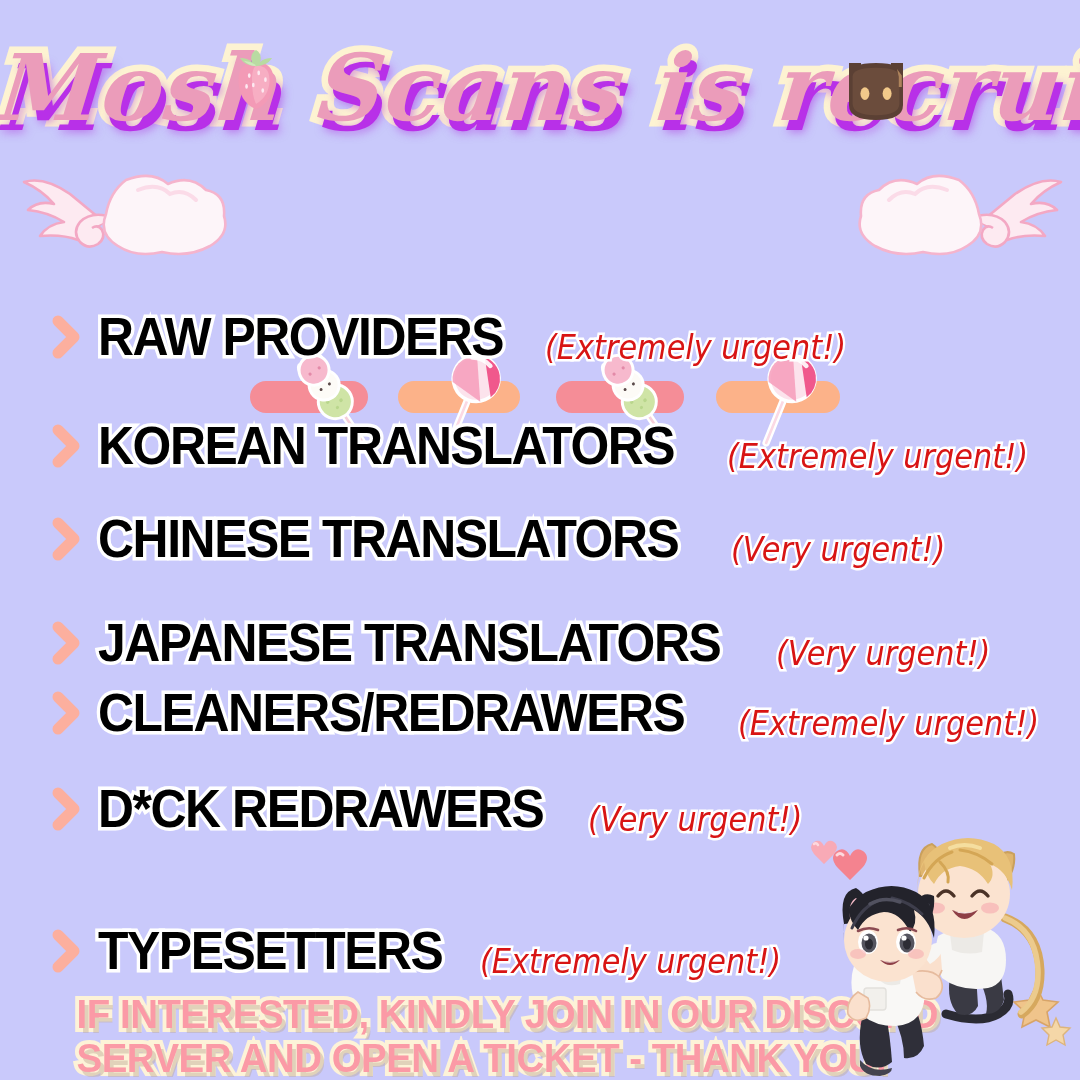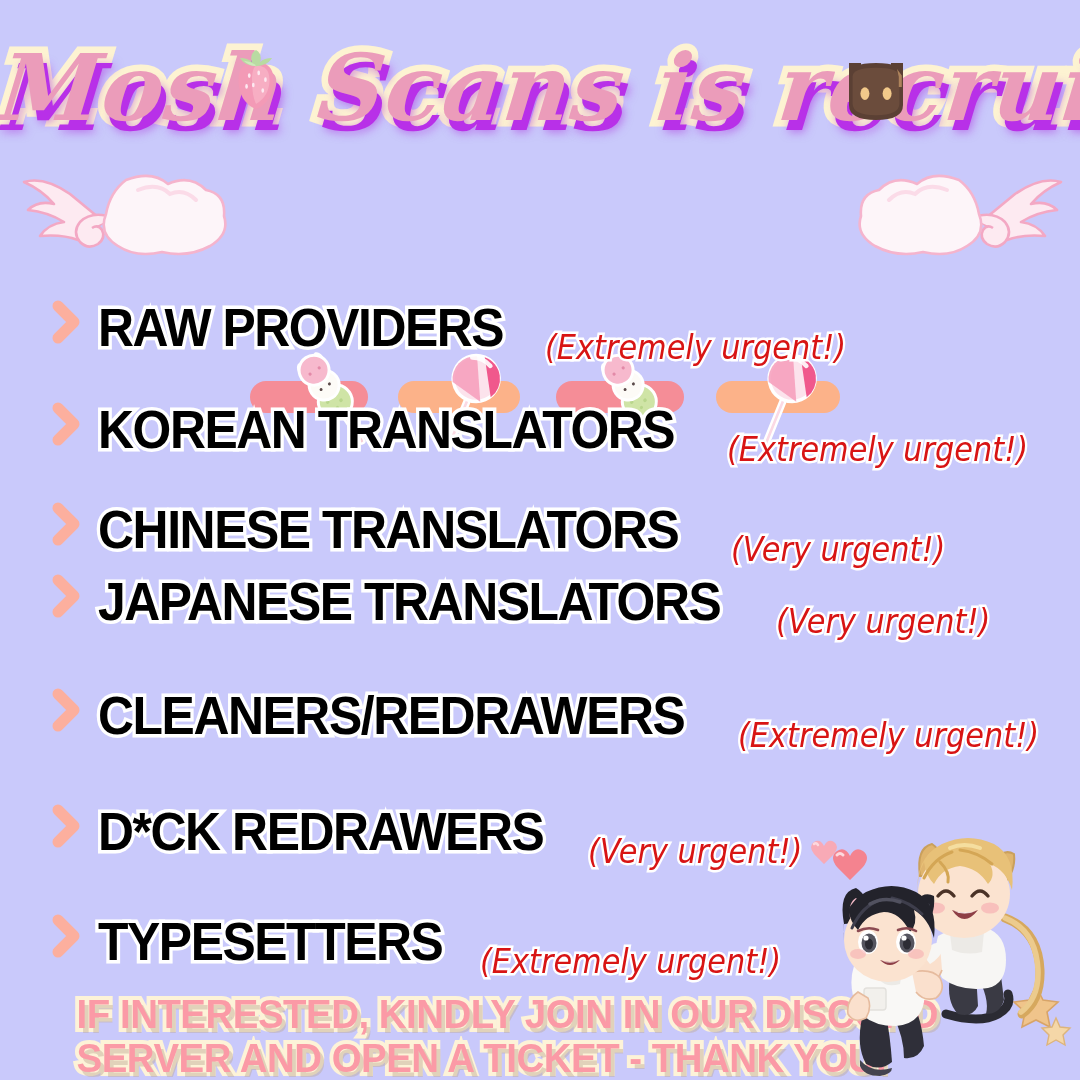--- a/index.html
+++ b/index.html
@@ -119,20 +119,21 @@
     left: 0;
     top: 292px;
     width: 1080px;
     height: 690px;
   }
   .role-row {
     position: absolute;
     left: 52px;
     height: 74px;
     display: flex;
+    align-items: center;
   }
   .chevron {
     width: 30px;
     height: 44px;
     margin-right: 16px;
     flex: 0 0 auto;
   }
   .role-name {
     font-family: "Liberation Sans", sans-serif;
     font-weight: bold;
@@ -324,53 +325,53 @@
   <div id="role-list">
 
     <div class="role-row" style="top:8px">
       <svg class="chevron" viewBox="0 0 30 44">
         <path d="M6 6 L22 22 L6 38" fill="none" stroke="#fcaf9e" stroke-width="11" stroke-linecap="round" stroke-linejoin="round"></path>
       </svg>
       <span class="role-name">RAW PROVIDERS</span>
       <span class="role-urgency">(Extremely urgent!)</span>
     </div>
 
-    <div class="role-row" style="top:110px">
+    <div class="role-row" style="top:117px">
       <svg class="chevron" viewBox="0 0 30 44">
         <path d="M6 6 L22 22 L6 38" fill="none" stroke="#fcaf9e" stroke-width="11" stroke-linecap="round" stroke-linejoin="round"></path>
       </svg>
       <span class="role-name">KOREAN TRANSLATORS</span>
       <span class="role-urgency">(Extremely urgent!)</span>
     </div>
 
     <div class="role-row" style="top:210px">
       <svg class="chevron" viewBox="0 0 30 44">
         <path d="M6 6 L22 22 L6 38" fill="none" stroke="#fcaf9e" stroke-width="11" stroke-linecap="round" stroke-linejoin="round"></path>
       </svg>
       <span class="role-name">CHINESE TRANSLATORS</span>
       <span class="role-urgency">(Very urgent!)</span>
     </div>
 
-    <div class="role-row" style="top:282px">
+    <div class="role-row" style="top:314px">
       <svg class="chevron" viewBox="0 0 30 44">
         <path d="M6 6 L22 22 L6 38" fill="none" stroke="#fcaf9e" stroke-width="11" stroke-linecap="round" stroke-linejoin="round"></path>
       </svg>
       <span class="role-name">JAPANESE TRANSLATORS</span>
       <span class="role-urgency">(Very urgent!)</span>
     </div>
 
-    <div class="role-row" style="top:396px">
+    <div class="role-row" style="top:384px">
       <svg class="chevron" viewBox="0 0 30 44">
         <path d="M6 6 L22 22 L6 38" fill="none" stroke="#fcaf9e" stroke-width="11" stroke-linecap="round" stroke-linejoin="round"></path>
       </svg>
       <span class="role-name">CLEANERS/REDRAWERS</span>
       <span class="role-urgency">(Extremely urgent!)</span>
     </div>
 
-    <div class="role-row" style="top:512px">
+    <div class="role-row" style="top:480px">
       <svg class="chevron" viewBox="0 0 30 44">
         <path d="M6 6 L22 22 L6 38" fill="none" stroke="#fcaf9e" stroke-width="11" stroke-linecap="round" stroke-linejoin="round"></path>
       </svg>
       <span class="role-name">D*CK REDRAWERS</span>
       <span class="role-urgency">(Very urgent!)</span>
     </div>
 
     <div class="role-row" style="top:622px">
       <svg class="chevron" viewBox="0 0 30 44">
         <path d="M6 6 L22 22 L6 38" fill="none" stroke="#fcaf9e" stroke-width="11" stroke-linecap="round" stroke-linejoin="round"></path>

